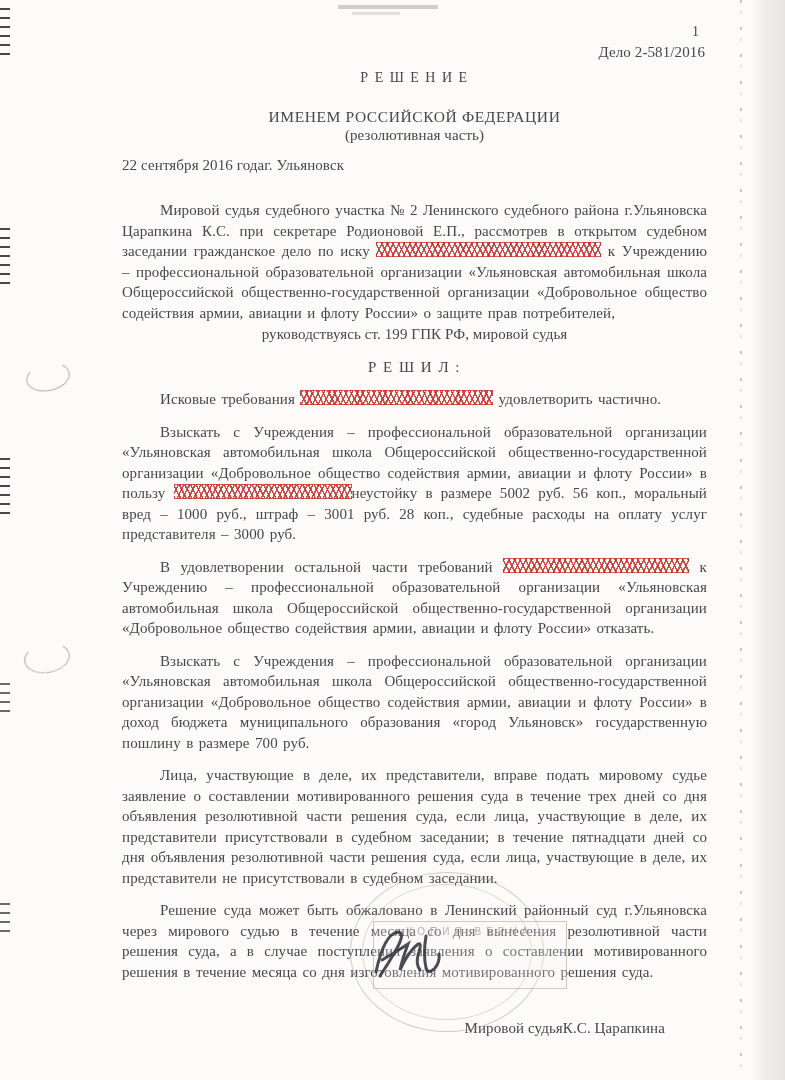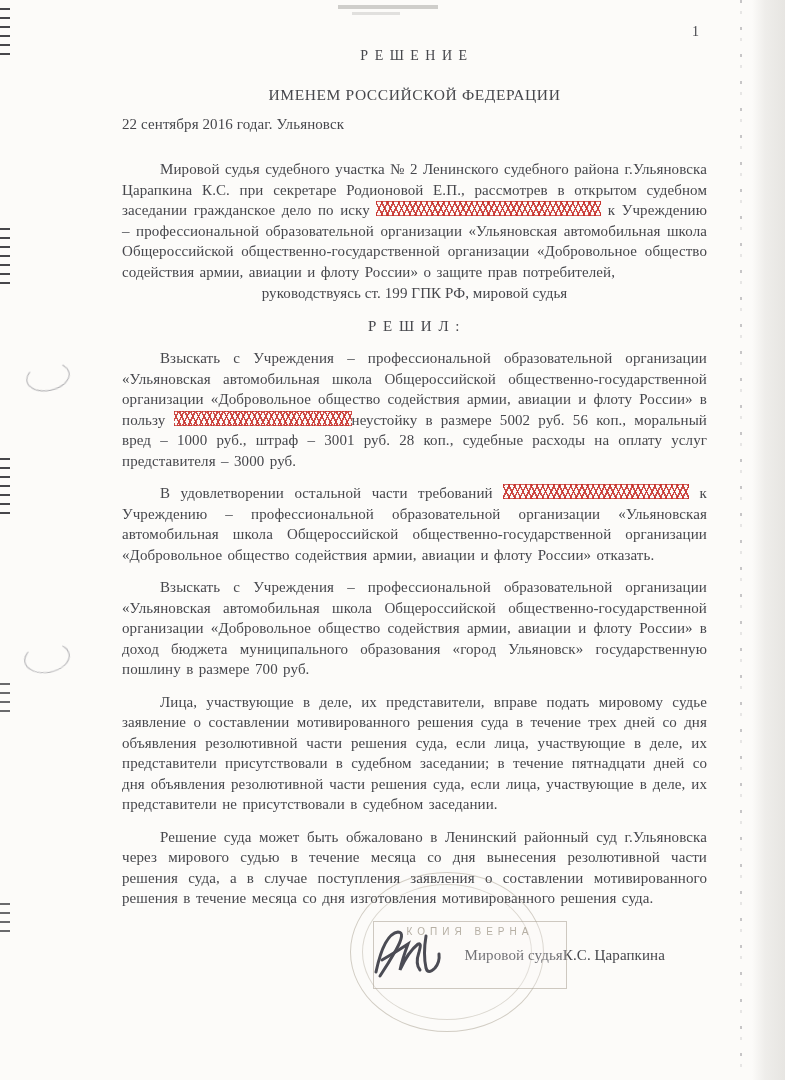--- a/index.html
+++ b/index.html
@@ -118,37 +118,40 @@
   <div class="smudge s4"></div>
   <div class="smudge s5"></div>
   <div class="pencil-mark m1"></div>
   <div class="pencil-mark m2"></div>
   <div class="ghost-bar g1"></div>
   <div class="ghost-bar g2"></div>
 
   <div class="content">
 
     <div class="page-number">1</div>
+    <div class="case-number">Дело 2-581/2016</div>
 
     <div class="title-block">
       <div class="title-main">Р Е Ш Е Н И Е</div>
       <div class="title-sub">ИМЕНЕМ РОССИЙСКОЙ ФЕДЕРАЦИИ</div>
+      <div class="title-note">(резолютивная часть)</div>
     </div>
 
     <div class="date-row">
       <span>22 сентября 2016 года</span>
       <span class="city">г. Ульяновск</span>
     </div>
 
     <p class="para tight"><span>Мировой судья  судебного участка № 2 Ленинского судебного района г.Ульяновска Царапкина К.С. при секретаре  Родионовой Е.П., рассмотрев в открытом судебном заседании гражданское дело по иску </span><span class="redact rw1"></span><span> к Учреждению – профессиональной образовательной организации «Ульяновская автомобильная школа Общероссийской общественно-государственной организации «Добровольное общество содействия армии, авиации и флоту России» о защите прав потребителей,</span></p>
 
     <div class="center-line">руководствуясь ст. 199 ГПК РФ, мировой судья</div>
 
     <div class="resolved-heading">Р Е Ш И Л :</div>
 
+    <p class="para"><span>Исковые требования </span><span class="redact rw2"></span><span> удовлетворить частично.</span></p>
 
     <p class="para"><span>Взыскать с Учреждения – профессиональной образовательной организации «Ульяновская автомобильная школа Общероссийской общественно-государственной организации «Добровольное общество содействия армии, авиации и флоту России» в пользу </span><span class="redact rw3"></span><span>неустойку в размере 5002 руб. 56 коп., моральный вред – 1000 руб., штраф – 3001  руб. 28 коп., судебные расходы на оплату услуг представителя – 3000 руб.</span></p>
 
     <p class="para"><span>В удовлетворении остальной части требований </span><span class="redact rw4"></span><span> к Учреждению – профессиональной образовательной организации «Ульяновская автомобильная школа Общероссийской общественно-государственной организации «Добровольное общество содействия армии, авиации и флоту России» отказать.</span></p>
 
     <p class="para">Взыскать с Учреждения – профессиональной образовательной организации «Ульяновская автомобильная школа Общероссийской общественно-государственной организации «Добровольное общество содействия армии, авиации и флоту России» в доход бюджета муниципального образования «город Ульяновск» государственную пошлину в размере 700 руб.</p>
 
     <p class="para">Лица, участвующие в деле, их представители, вправе подать мировому судье заявление о составлении мотивированного решения суда  в течение трех дней со дня объявления резолютивной части решения суда, если лица, участвующие в деле, их представители присутствовали в судебном заседании;  в течение пятнадцати дней со дня объявления резолютивной части решения суда, если лица, участвующие в деле, их представители не присутствовали в судебном заседании.</p>
 
     <p class="para">Решение суда может быть обжаловано в Ленинский районный суд г.Ульяновска через мирового судью в течение месяца со дня вынесения резолютивной части решения суда, а в случае поступления заявления о составлении мотивированного решения  в течение месяца со дня изготовления мотивированного решения суда.</p>

